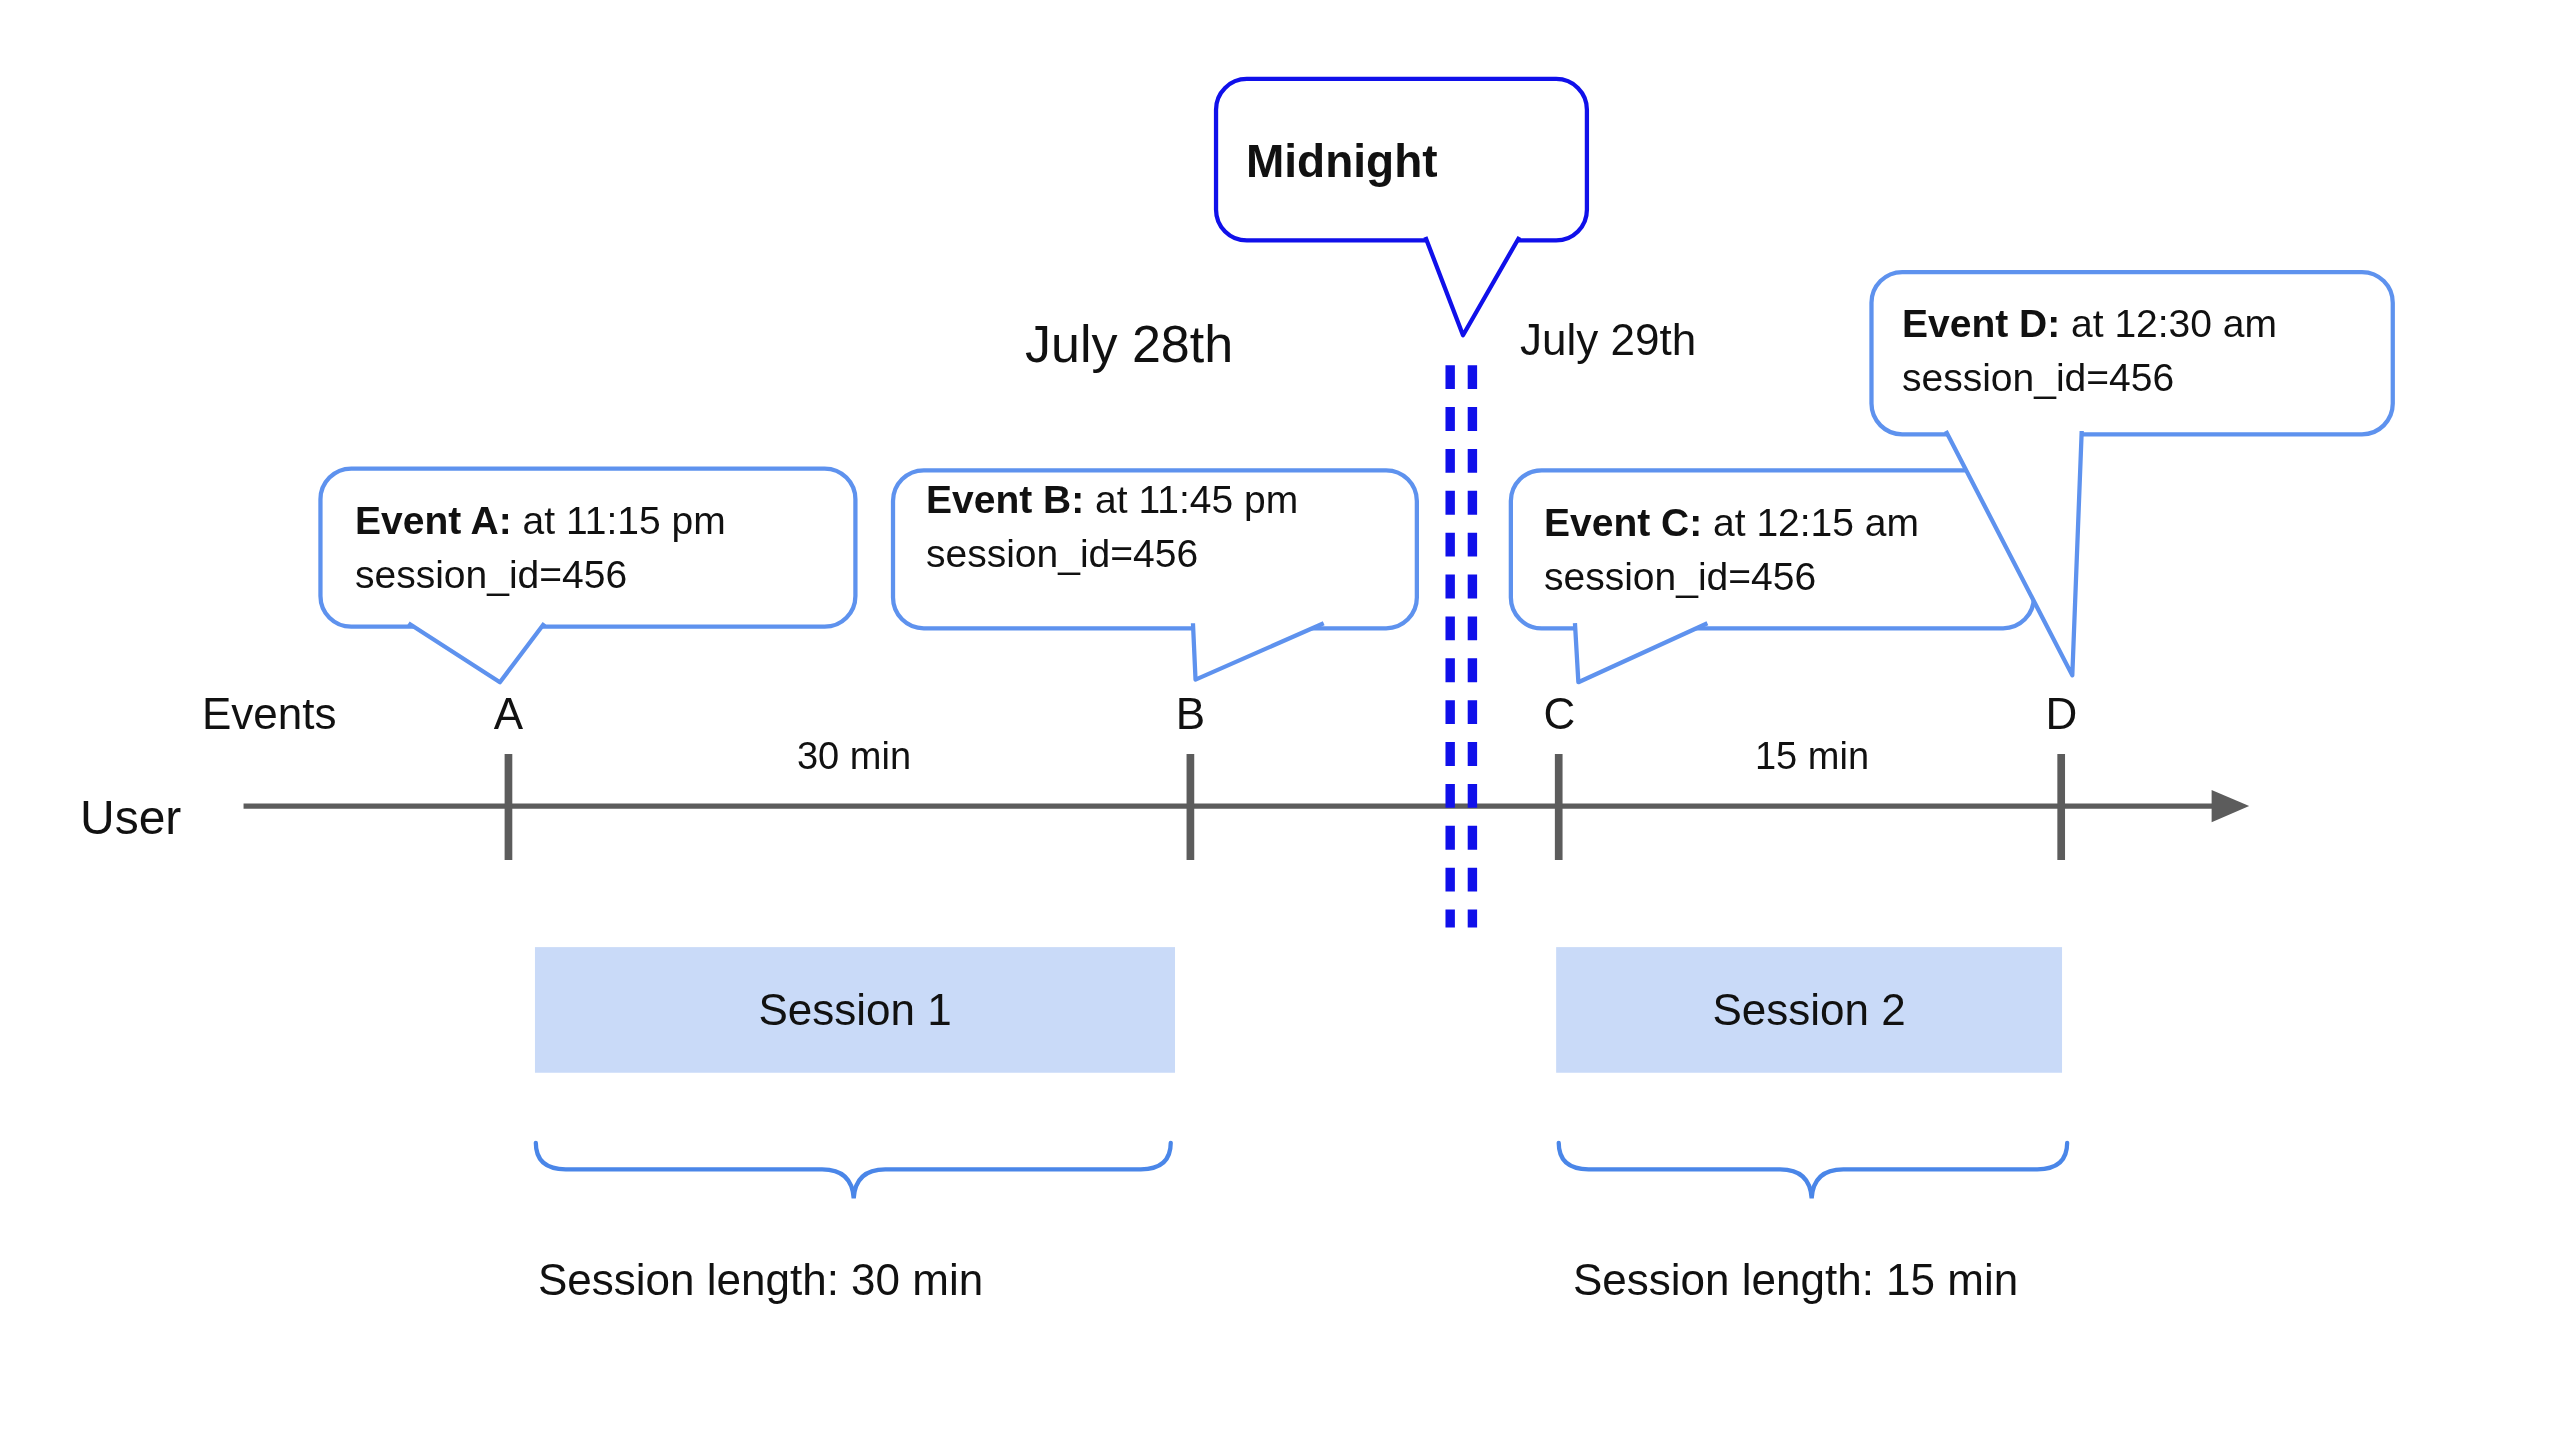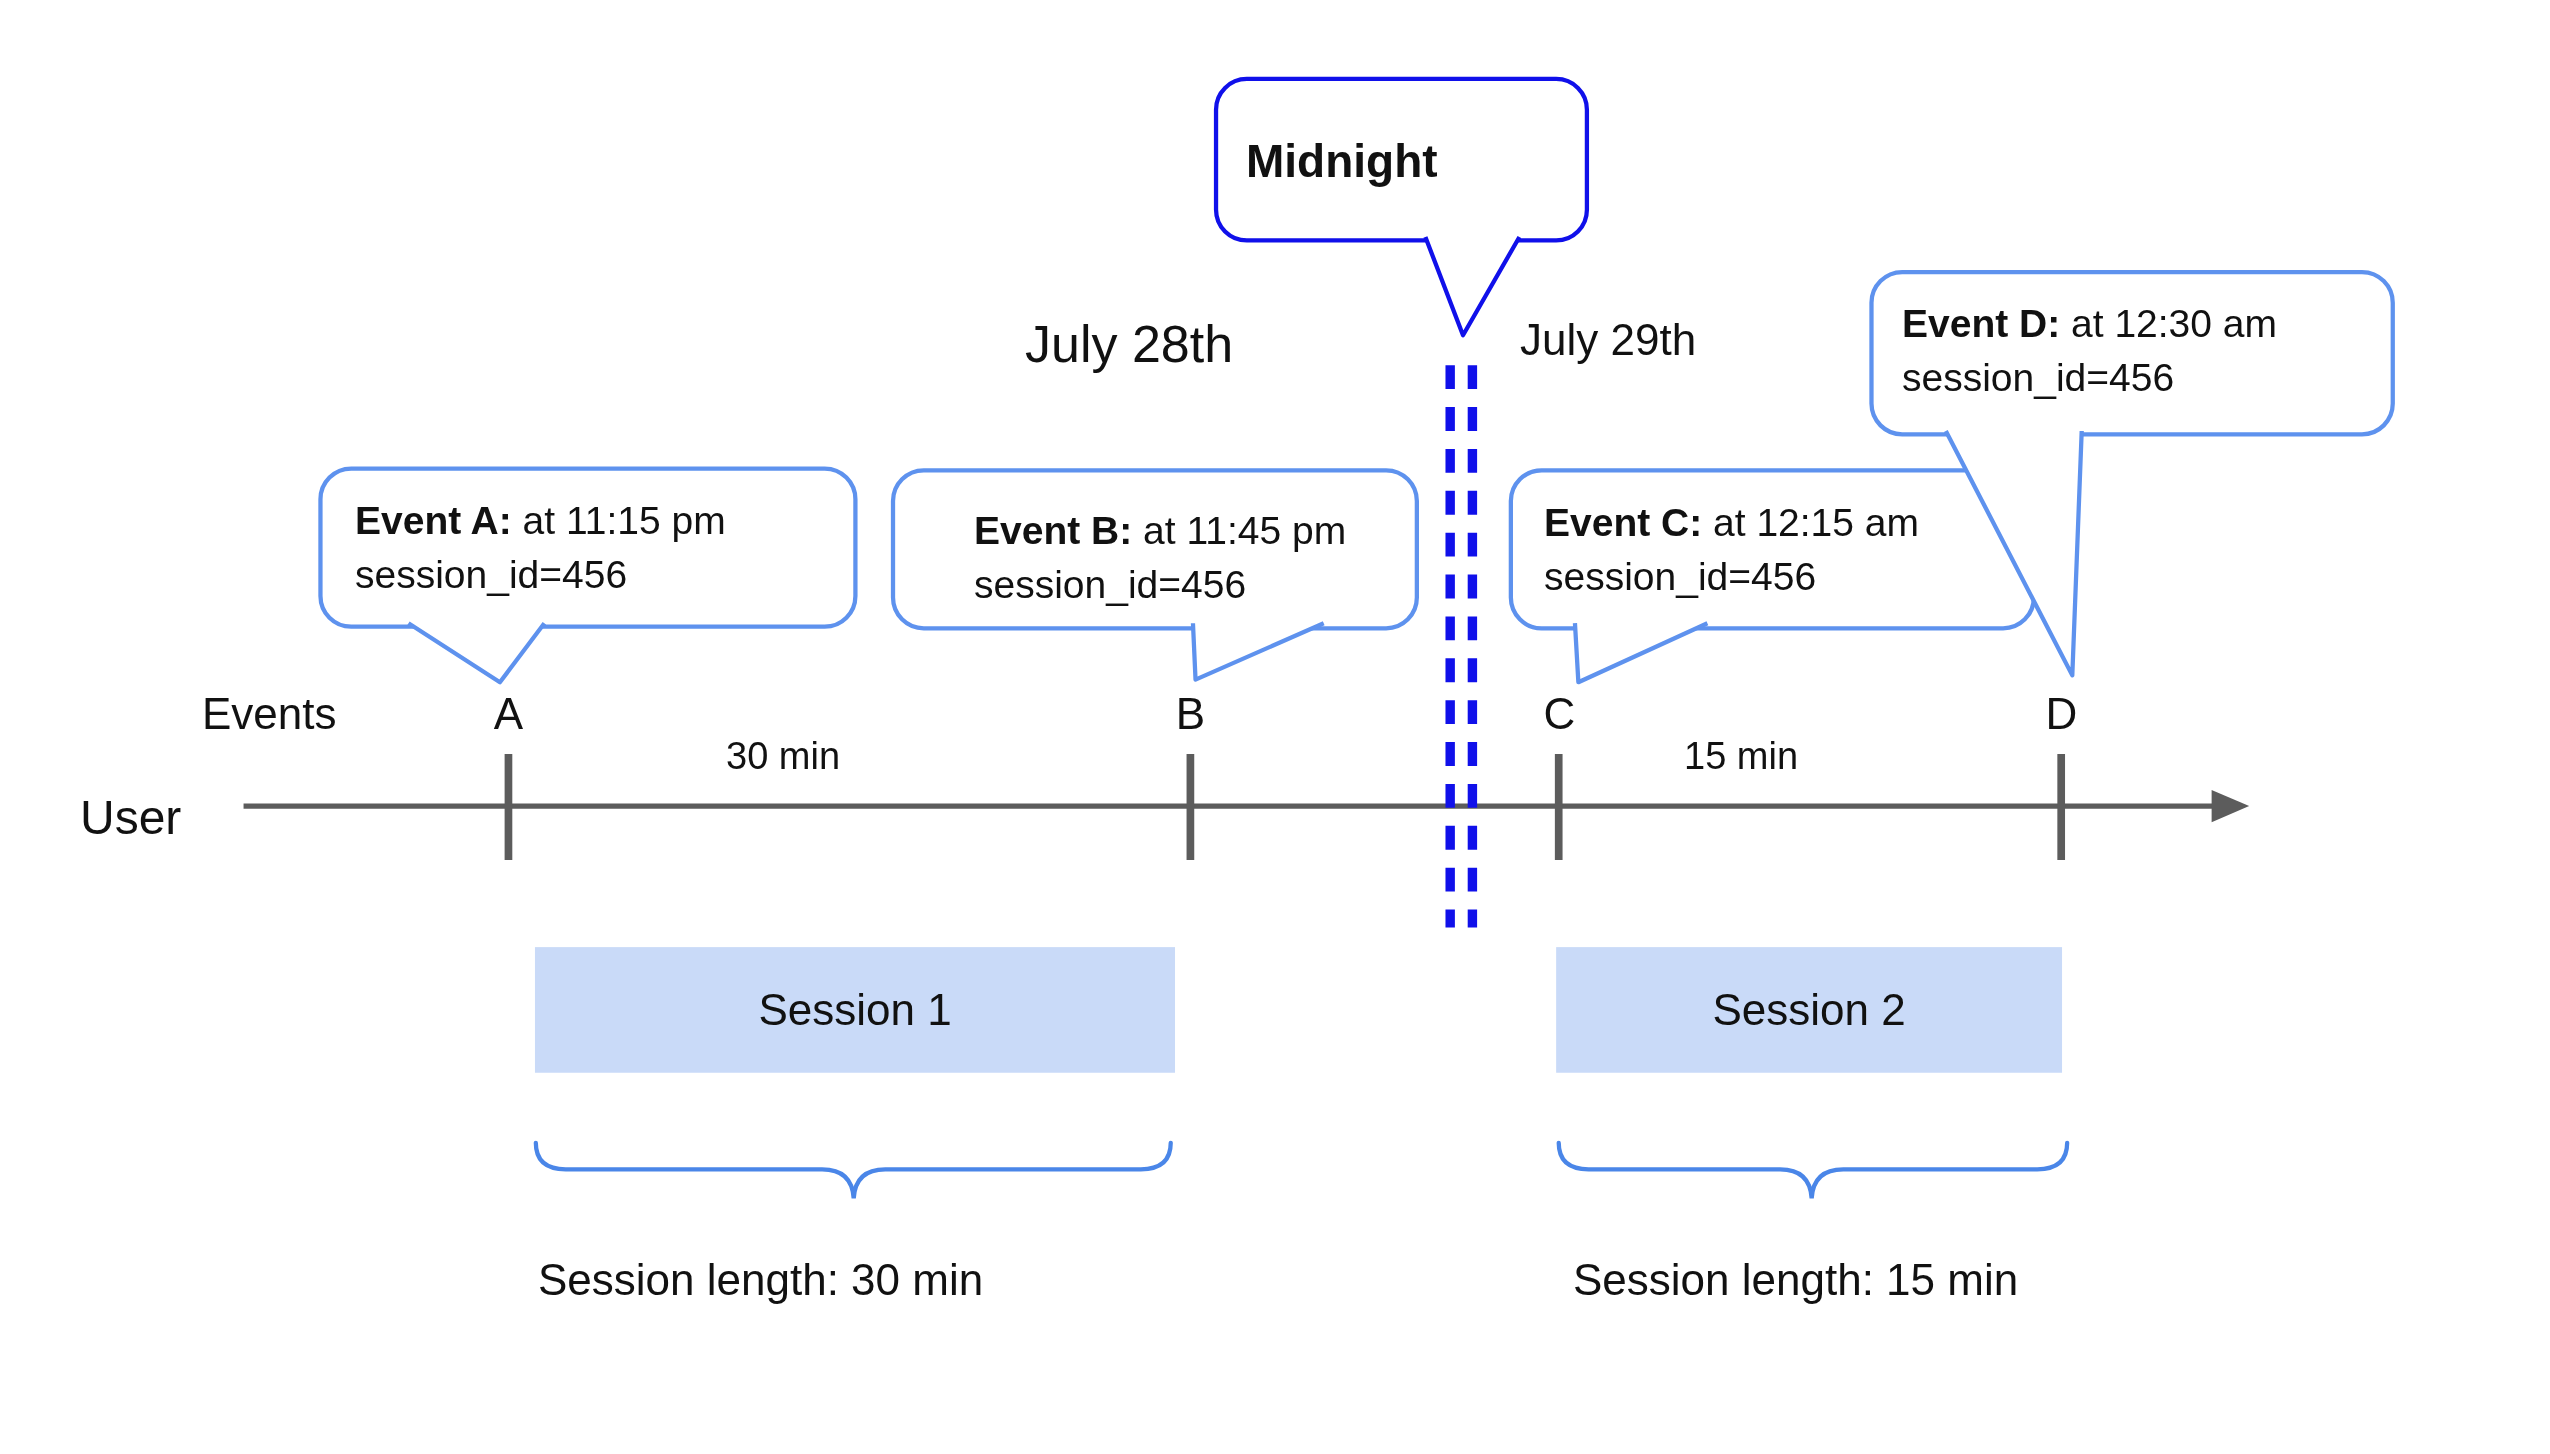--- a/index.html
+++ b/index.html
@@ -22,31 +22,31 @@
     border-radius:28px;
   }
   .canvas svg{position:absolute;left:0;top:0;}
   .txt{position:absolute;white-space:nowrap;line-height:1.15;}
   .b{font-weight:bold;}
   .midnight-label{left:1246px;top:135px;font-size:46px;font-weight:bold;}
   .date-left{left:1025px;top:315px;font-size:52px;}
   .date-right{left:1520px;top:315px;font-size:44px;}
   .bubble-text{font-size:39px;line-height:54px;}
   .bt-a{left:355px;top:494px;}
-  .bt-b{left:926px;top:504px;margin-left:48px;}
+  .bt-b{left:926px;top:473px;}
   .bt-c{left:1544px;top:496px;}
   .bt-d{left:1902px;top:297px;}
   .events-label{left:202px;top:689px;font-size:44px;}
   .tick-letter{top:689px;font-size:44px;width:137px;text-align:center;}
   .tl-a{left:440px;}
   .tl-b{left:1122px;}
   .tl-c{left:1491px;}
   .tl-d{left:1993px;}
   .user-label{left:80px;top:790px;font-size:48px;}
-  .interval{top:735px;font-size:38px;width:256px;}
+  .interval{top:735px;font-size:38px;width:256px;text-align:center;}
   .iv-1{left:726px;}
   .iv-2{left:1684px;}
   .session-name{position:absolute;display:flex;align-items:center;justify-content:center;font-size:44px;}
   .sn-1{left:535px;top:947px;width:640px;height:126px;}
   .sn-2{left:1556px;top:947px;width:506px;height:126px;}
   .session-length{top:1255px;font-size:44px;}
   .sl-1{left:538px;}
   .sl-2{left:1573px;}
 </style>
 </head>

